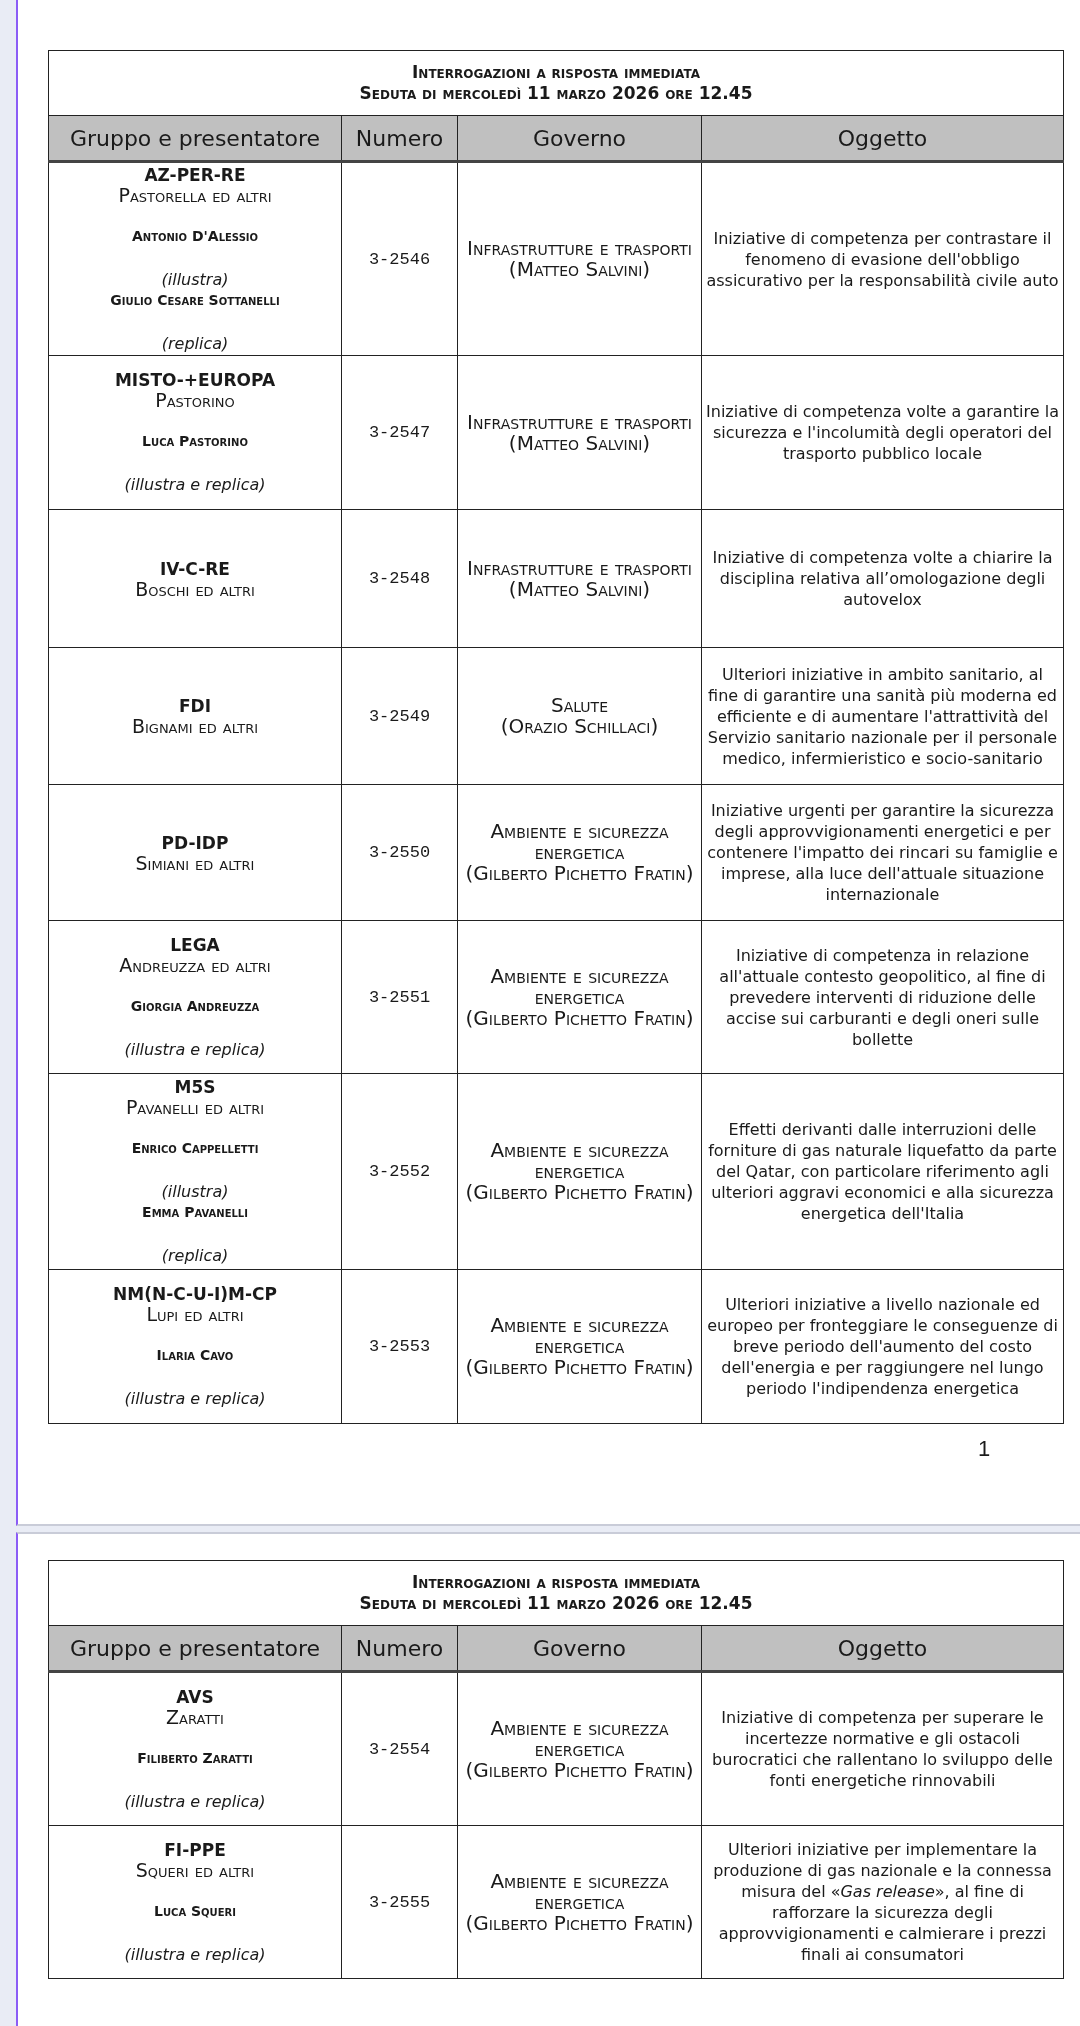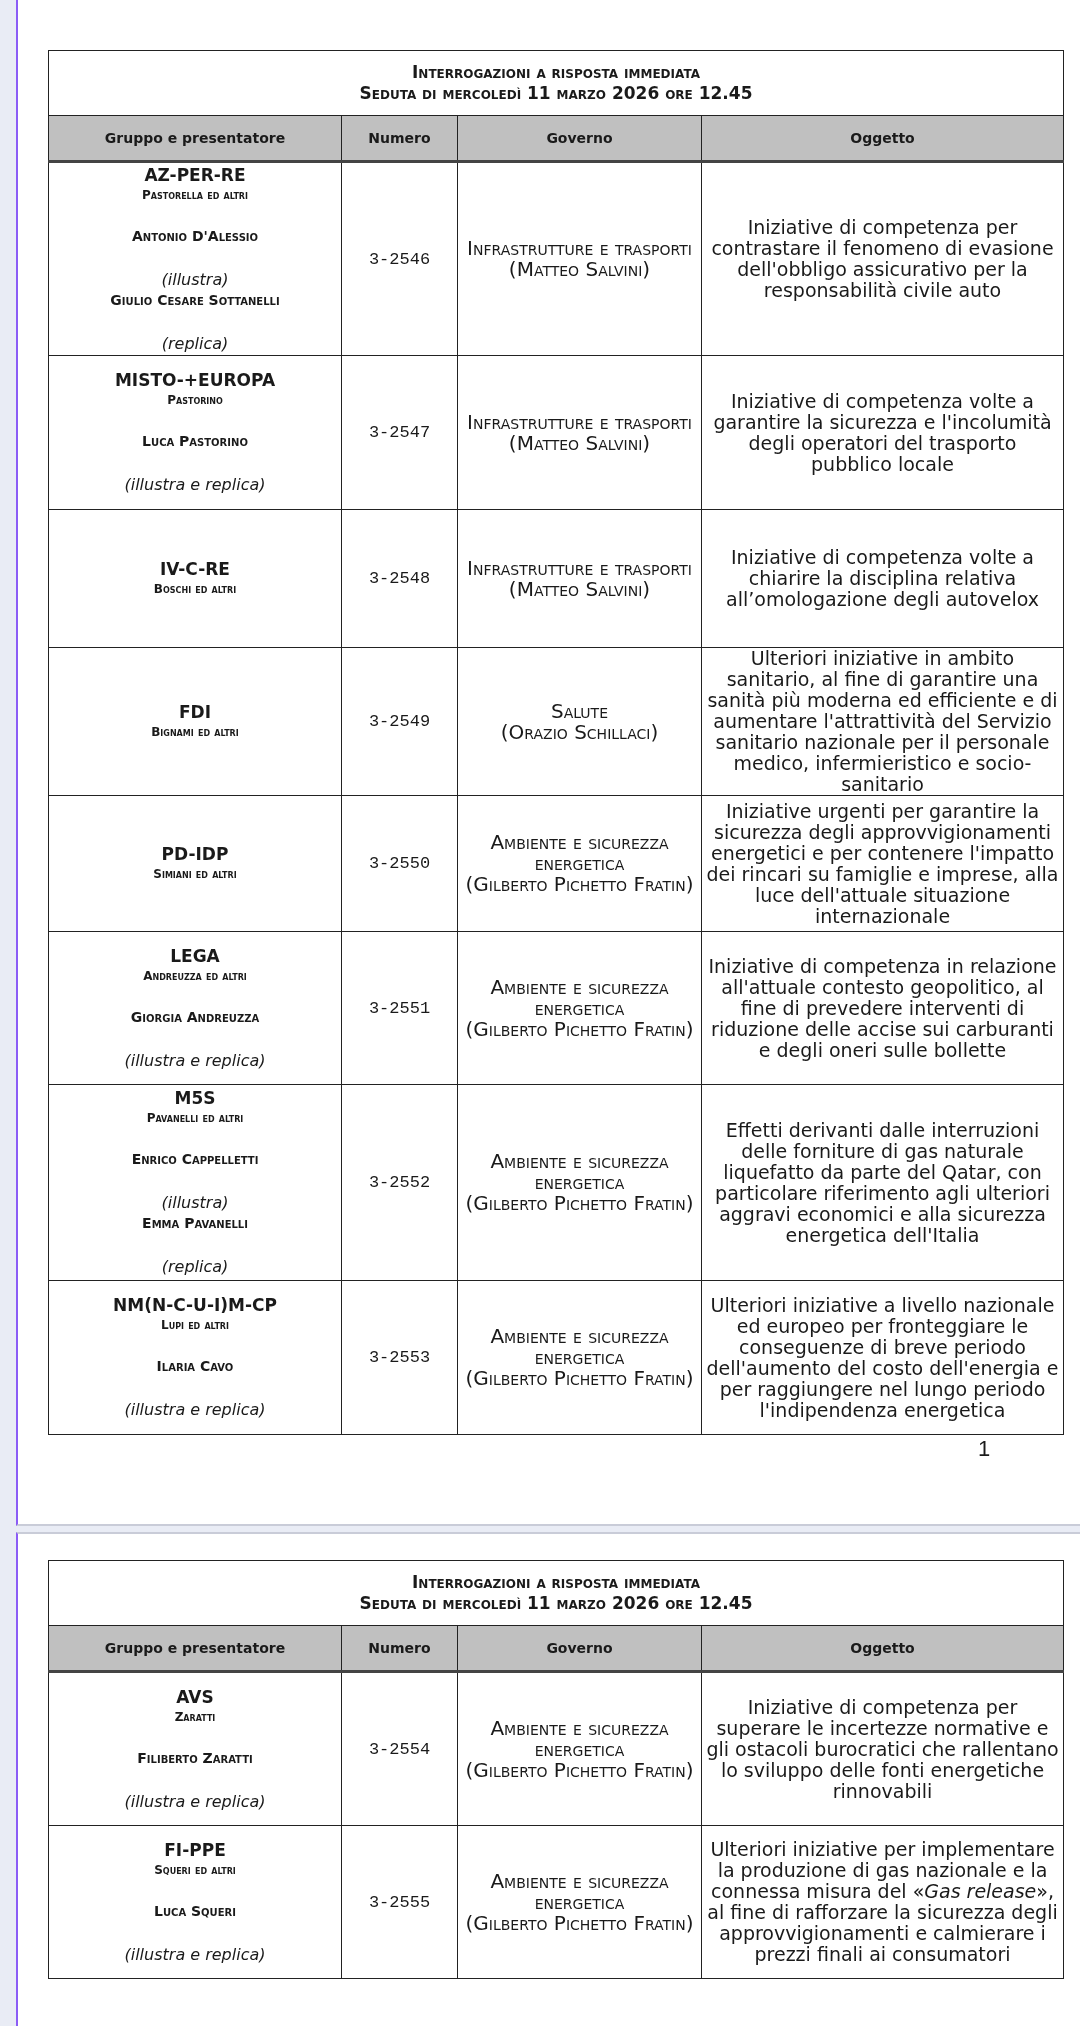--- a/index.html
+++ b/index.html
@@ -11,33 +11,33 @@
   #page2 { top:1532px; height:494px; border-top:2px solid #c9ccd8; }
   table.doc { position:absolute; left:30px; width:1016px; border-collapse:collapse;
               table-layout:fixed; }
   #page1 table.doc { top:50px; }
   #page2 table.doc { top:26px; }
   table.doc td, table.doc th { border:1.5px solid #222; text-align:center;
               vertical-align:middle; padding:0 4px; }
   td.title { height:64px; background:#fff; font-variant:small-caps; font-weight:bold;
              font-size:17px; line-height:21px; border-bottom:2px solid #333; }
   td.title .l1, td.title .l2 { display:block; }
-  th { background:#c0c0c0; height:44px; font-size:14px; font-weight:bold;
+  th { background:#c0c0c0; height:44px; font-size:22px; font-weight:normal;
        border-bottom:3px solid #444 !important;margin-top:36px; }
   col.c1 { width:293px; } col.c2 { width:116px; } col.c3 { width:244px; } col.c4 { width:auto; }
   .grp { display:block; font-weight:bold; font-size:17px; line-height:21px; }
-  .firm { display:block; font-weight:bold; font-variant:small-caps; font-size:12px; line-height:19px; }
+  .firm { display:block; font-weight:normal; font-variant:small-caps; font-size:19px; line-height:19px; }
   .gap { display:block; height:21px; }
   .pres { display:block; font-weight:bold; font-variant:small-caps; font-size:14px; line-height:21px; }
   .role { display:block; font-style:italic; font-size:16px; line-height:21px;margin-top:22px; }
   .num { font-size:17px;font-family:Liberation Mono, monospace; }
   .gov { font-variant:small-caps; font-size:14px; line-height:21px; }
   .gov span { display:block; }
   .gov .min { font-size:20px; }
-  .ogg { font-size:19px; line-height:21px; padding:0 5px; }
+  .ogg { font-size:16px; line-height:21px; padding:0 5px; }
   .pnum { position:absolute; left:960px; top:1436px; font-family:"Liberation Sans", sans-serif;
           font-size:22px; }
 </style>
 </head>
 <body>
 
 <div class="page" id="page1">
   <table class="doc">
     <colgroup>
         <col class="c1">

